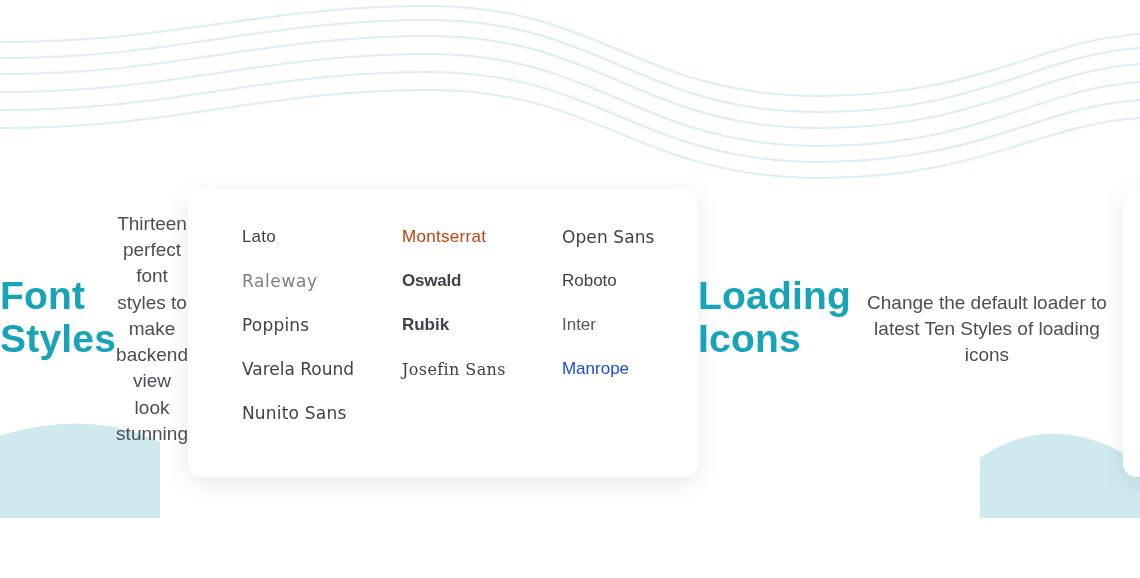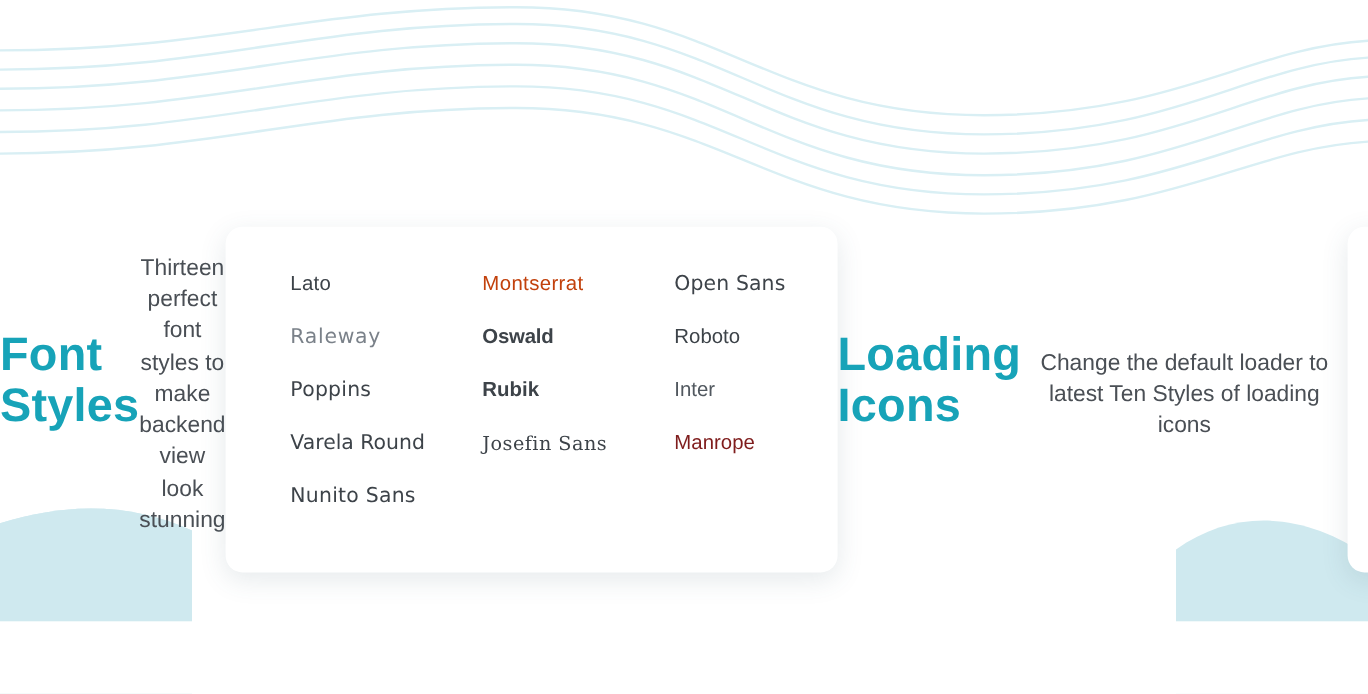--- a/index.html
+++ b/index.html
@@ -97,21 +97,21 @@
   .f-montserrat  { font-family: Liberation Sans, sans-serif; color:#c2410c; letter-spacing:.3px; }
   .f-opensans    { font-family: "DejaVu Sans", sans-serif; letter-spacing:.1px; }
   .f-oswald      { font-family: "Liberation Sans Narrow","Liberation Sans", sans-serif; font-weight: bold; font-stretch: condensed; letter-spacing:-.2px; }
   .f-raleway     { font-family: "DejaVu Sans", sans-serif; color:#7a8189; letter-spacing:.6px; }
   .f-roboto      { font-family: "Liberation Sans", sans-serif; }
   .f-poppins     { font-family: "DejaVu Sans", sans-serif; letter-spacing:.2px; }
   .f-rubik       { font-family: "Liberation Sans", sans-serif; font-weight: bold; }
   .f-inter       { font-family: "Liberation Sans", sans-serif; color:#51585f; }
   .f-josefin     { font-family: "DejaVu Serif", serif; font-size:16px; letter-spacing:.4px; }
   .f-varela      { font-family: "DejaVu Sans", sans-serif; }
-  .f-manrope     { font-family: "Liberation Sans", sans-serif; color:#7f1d1d; }
+  .f-manrope     { font-family: "Liberation Sans", sans-serif; color:#1d4ed8; }
   .f-nunito      { font-family: "DejaVu Sans", sans-serif; letter-spacing:.2px; }
 
   
   .loaders-card {
     height: 288px;
     padding: 24px 40px;
   }
   .loader-grid {
     display: grid;
     grid-template-columns: repeat(3, 1fr);

